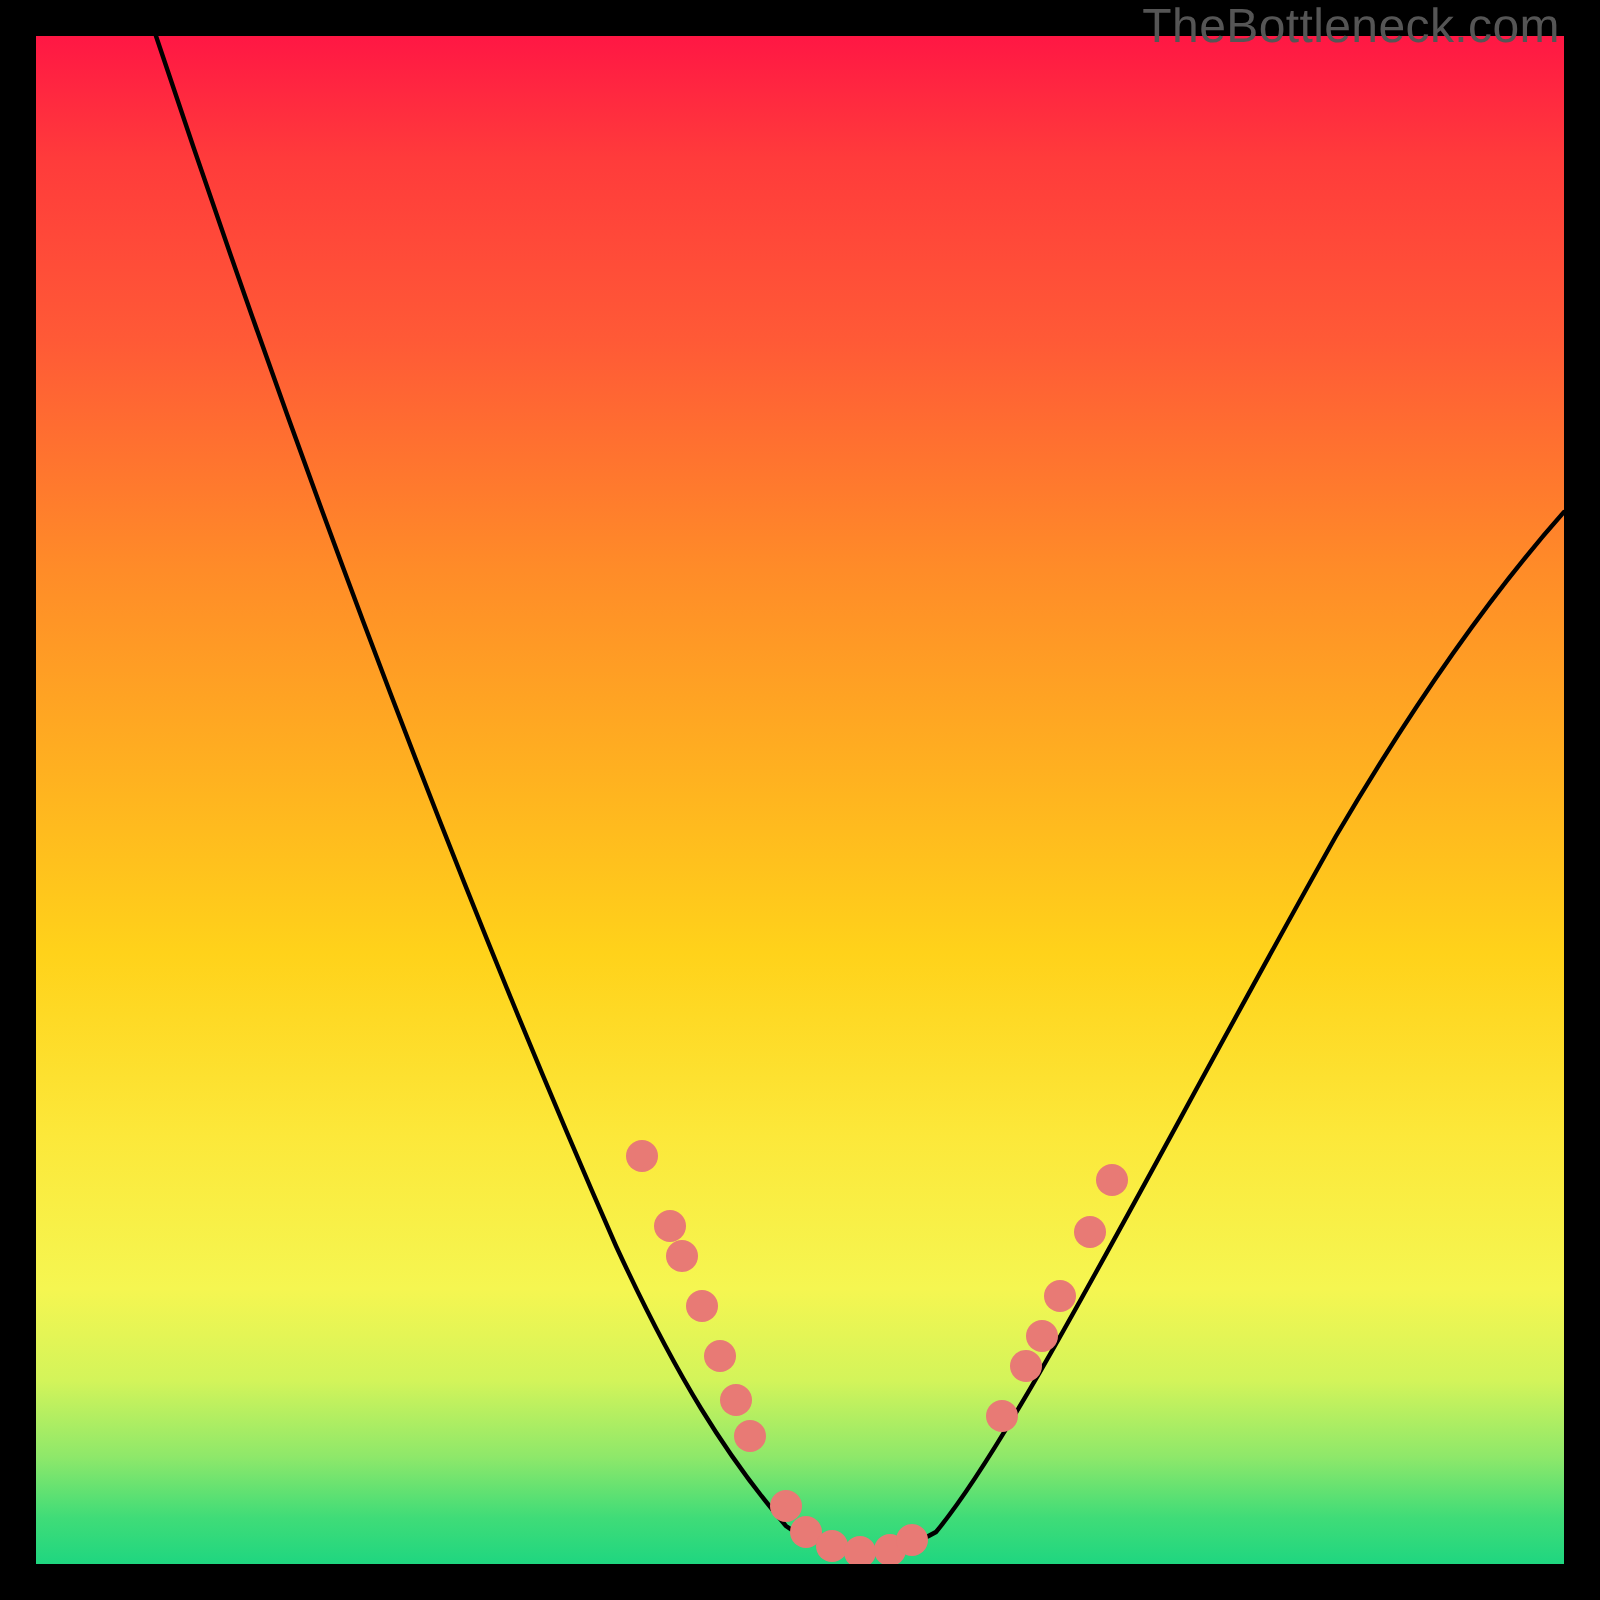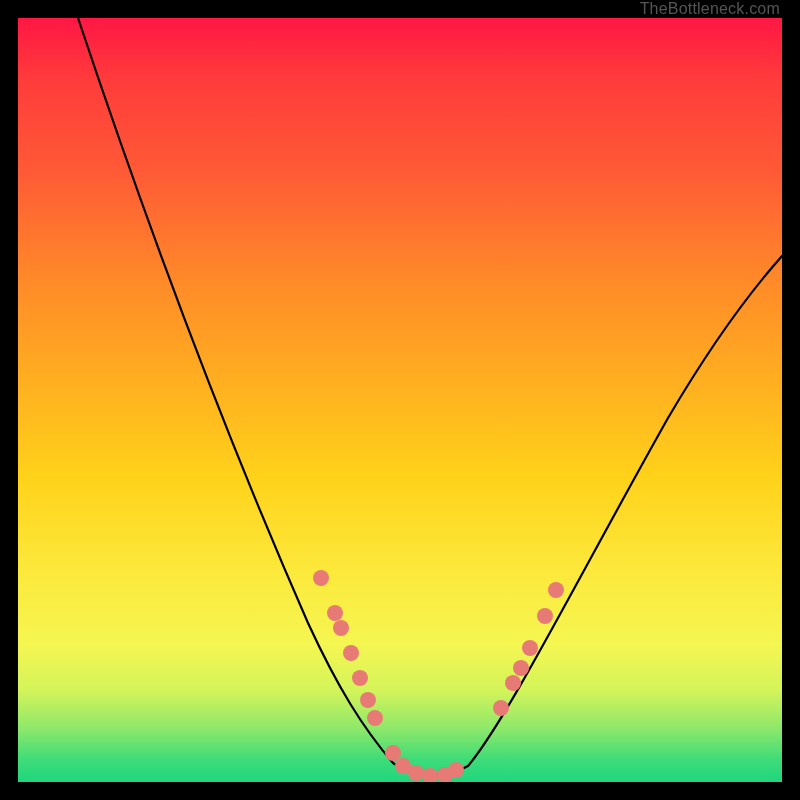--- a/index.html
+++ b/index.html
@@ -39,21 +39,21 @@
       #8ee86a 93%,
       #3fdc78 97%,
       #1fd680 100%
     );
   }
   .watermark {
     position: absolute;
     top: 0px;
     right: 20px;
     color: #555;
-    font-size: 16px;
+    font-size: 24px;
     font-weight: 500;
     letter-spacing: 0.2px;
     user-select: none;
   }
   svg.curve {
     position: absolute;
     left: 0;
     top: 0;
     width: 764px;
     height: 764px;

